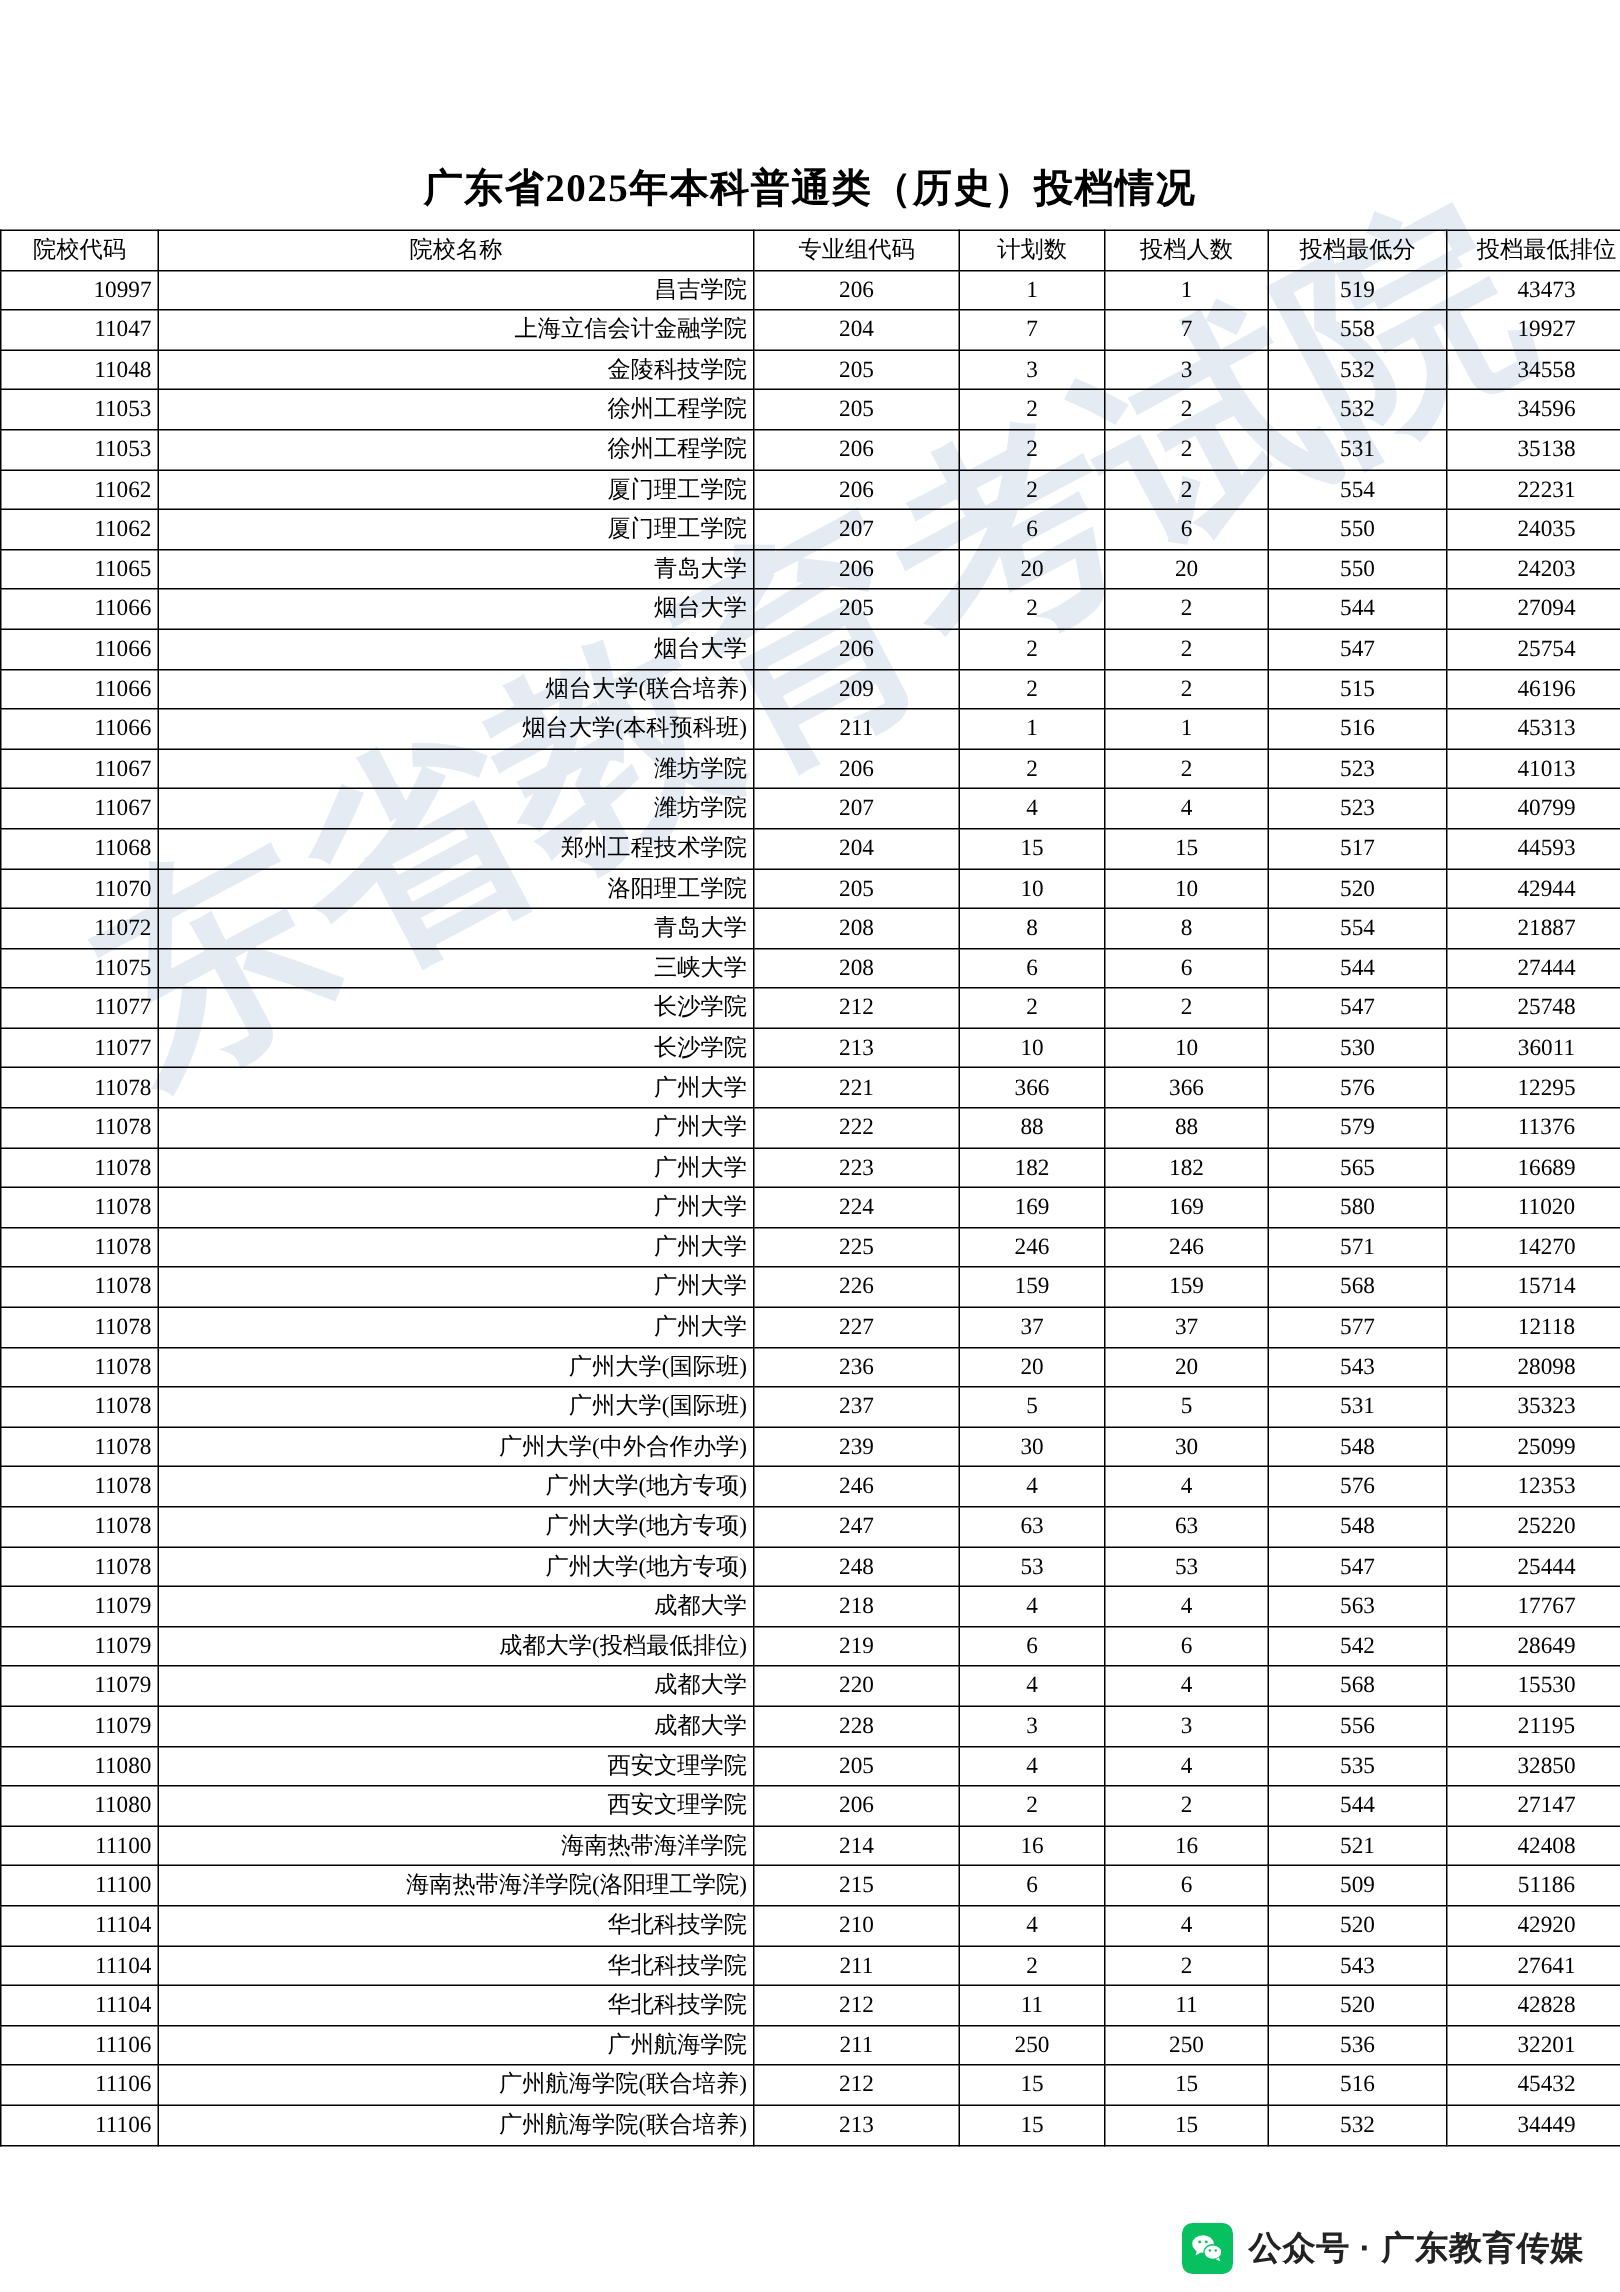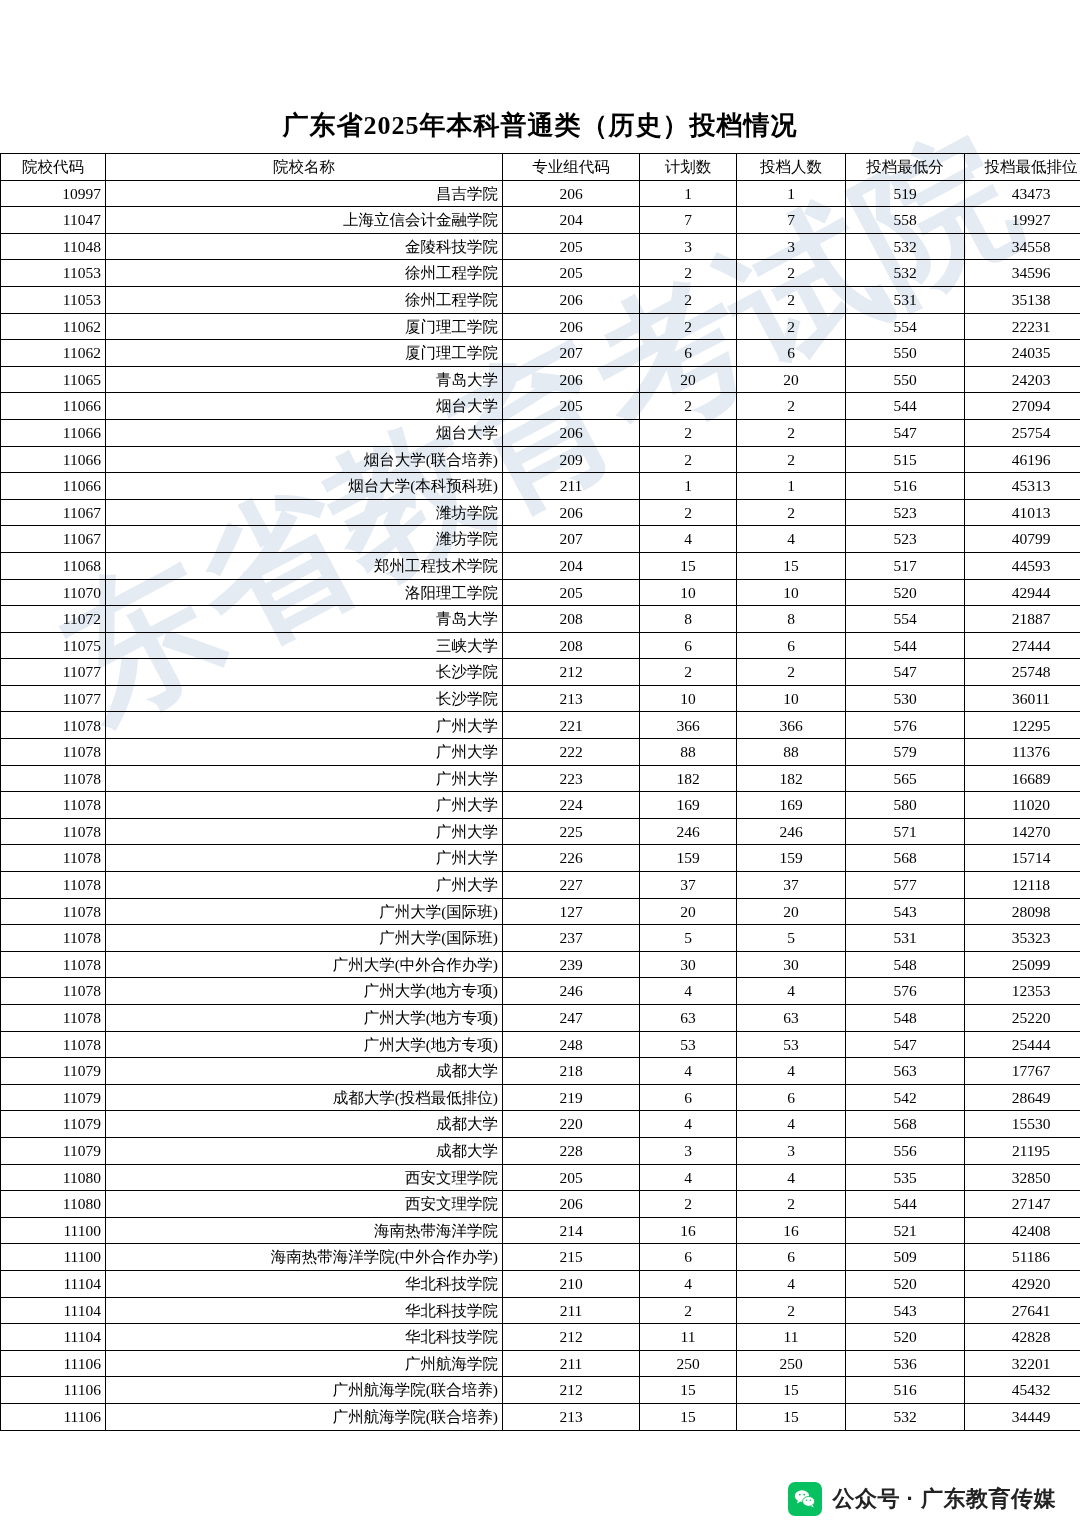--- a/index.html
+++ b/index.html
@@ -378,21 +378,21 @@
           <td class="c1">广州大学</td>
           <td class="c2">227</td>
           <td class="c3">37</td>
           <td class="c4">37</td>
           <td class="c5">577</td>
           <td class="c6">12118</td>
         </tr>
         <tr>
           <td class="c0">11078</td>
           <td class="c1">广州大学(国际班)</td>
-          <td class="c2">127</td>
+          <td class="c2">236</td>
           <td class="c3">20</td>
           <td class="c4">20</td>
           <td class="c5">543</td>
           <td class="c6">28098</td>
         </tr>
         <tr>
           <td class="c0">11078</td>
           <td class="c1">广州大学(国际班)</td>
           <td class="c2">237</td>
           <td class="c3">5</td>
@@ -494,21 +494,21 @@
           <td class="c0">11100</td>
           <td class="c1">海南热带海洋学院</td>
           <td class="c2">214</td>
           <td class="c3">16</td>
           <td class="c4">16</td>
           <td class="c5">521</td>
           <td class="c6">42408</td>
         </tr>
         <tr>
           <td class="c0">11100</td>
-          <td class="c1">海南热带海洋学院(中外合作办学)</td>
+          <td class="c1">海南热带海洋学院(洛阳理工学院)</td>
           <td class="c2">215</td>
           <td class="c3">6</td>
           <td class="c4">6</td>
           <td class="c5">509</td>
           <td class="c6">51186</td>
         </tr>
         <tr>
           <td class="c0">11104</td>
           <td class="c1">华北科技学院</td>
           <td class="c2">210</td>

